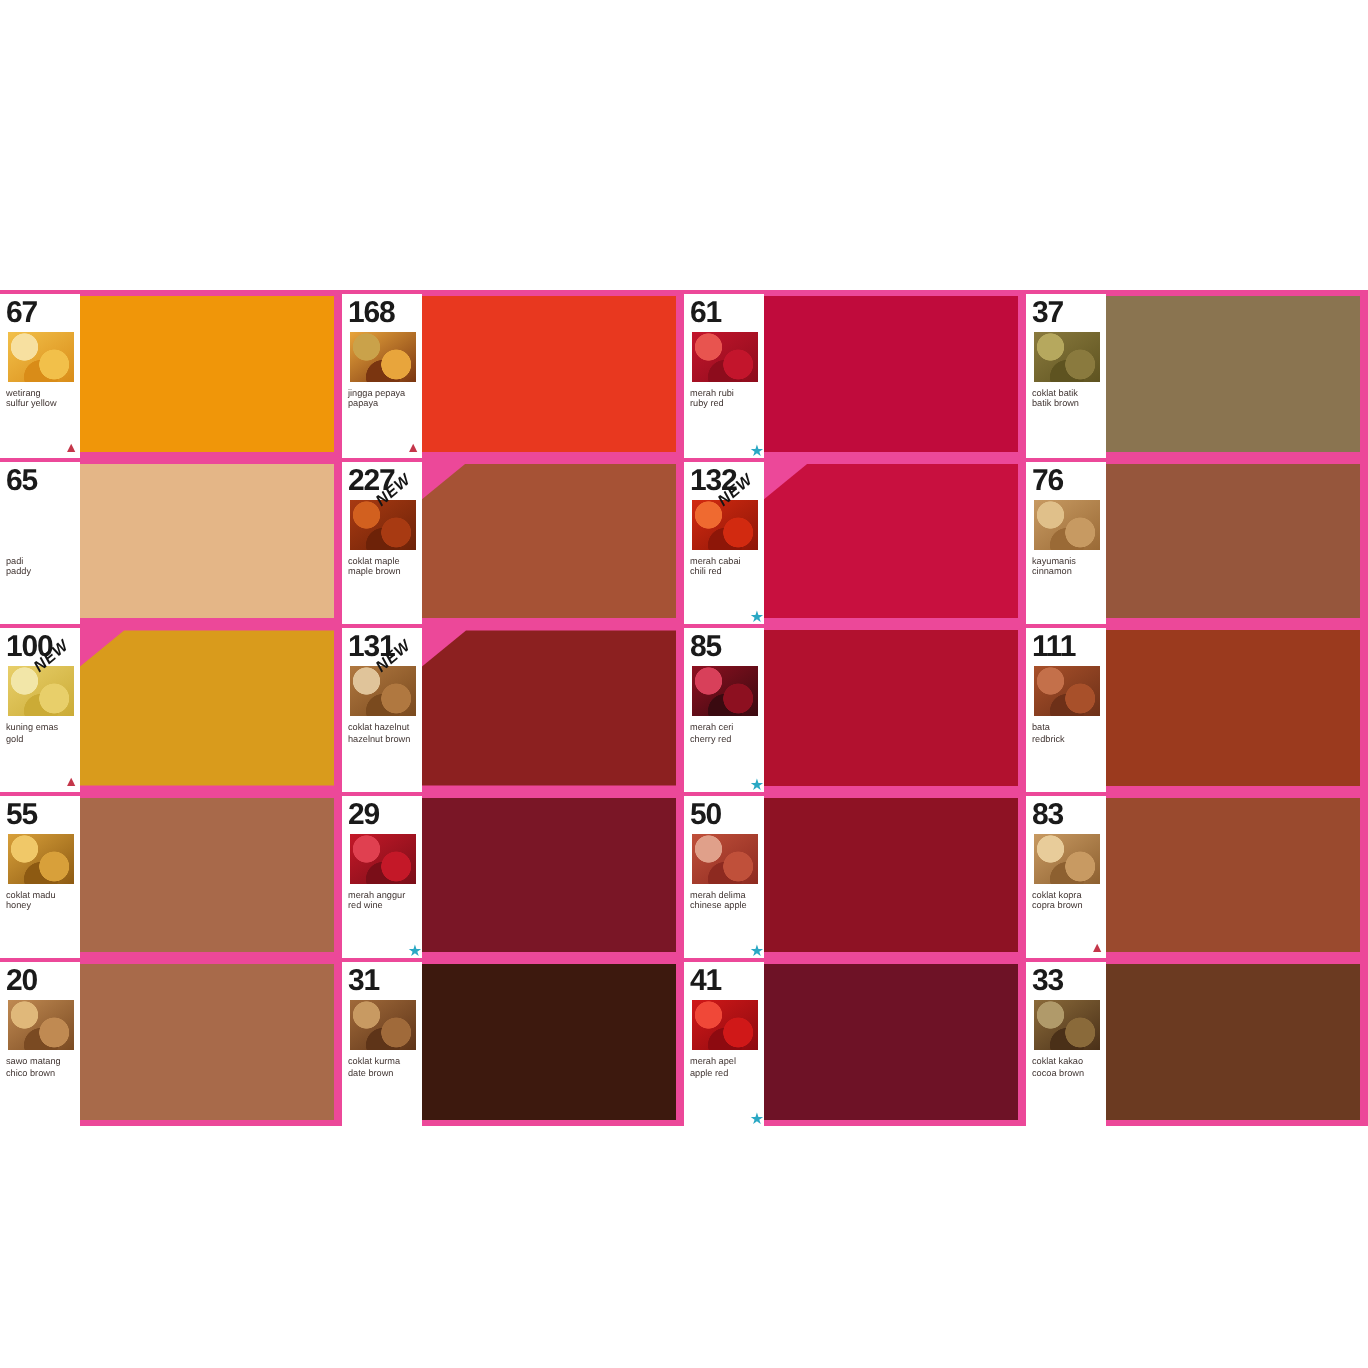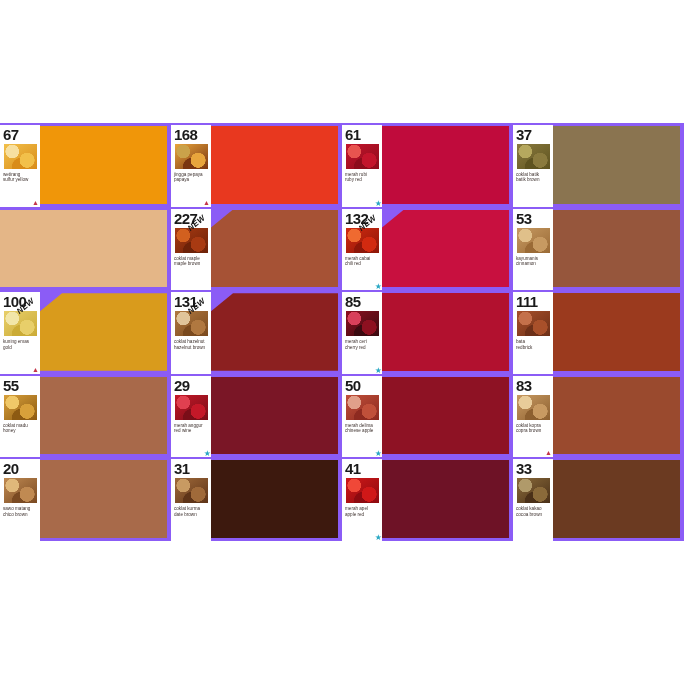--- a/index.html
+++ b/index.html
@@ -7,23 +7,23 @@
     width:684px;height:684px;
     background:#ffffff;
     font-family:"Liberation Sans", sans-serif;
     overflow:hidden;
   }
   #page{position:relative;width:684px;height:684px;background:#ffffff;}
 
   
   #sheet{
     position:absolute;
-    left:0;top:123px;
+    left:0;top:145px;
     width:684px;height:418px;
-    background:#8b5cf6;
+    background:#ec4899;
   }
 
   .grid{
     position:absolute;
     left:0;top:0;
     width:684px;height:418px;
     display:grid;
     grid-template-columns:repeat(4,171px);
     grid-template-rows:repeat(5,83.6px);
   }
@@ -166,20 +166,28 @@
             <div class="names">
               <div class="local">coklat batik</div>
               <div class="eng">batik brown</div>
             </div>
           </div>
           <div class="swatch">
             <div class="fill" style="background: rgb(138, 116, 80);"></div>
           </div>
         </div>
         <div class="cell">
+          <div class="info">
+            <div class="code">65</div>
+            <div class="thumb"></div>
+            <div class="names">
+              <div class="local">padi</div>
+              <div class="eng">paddy</div>
+            </div>
+          </div>
           <div class="swatch">
             <div class="fill" style="background: rgb(228, 182, 135);"></div>
           </div>
         </div>
         <div class="cell">
           <div class="info">
             <div class="code">227</div>
             <div class="thumb" style="background: radial-gradient(circle at 25% 30%, rgb(210, 96, 31) 0px, rgb(210, 96, 31) 22%, transparent 23%), radial-gradient(circle at 70% 65%, rgb(168, 58, 18) 0px, rgb(168, 58, 18) 26%, transparent 27%), radial-gradient(circle at 50% 90%, rgb(109, 34, 8) 0px, rgb(109, 34, 8) 30%, transparent 31%), linear-gradient(145deg, rgb(168, 58, 18), rgb(109, 34, 8));"></div>
             <div class="names">
               <div class="local">coklat maple</div>
@@ -201,21 +209,21 @@
             </div>
             <span class="marker star" style="color: rgb(42, 168, 196);">★</span>
           </div>
           <div class="swatch newcut">
             <div class="fill" style="background: rgb(200, 16, 63);"></div>
             <div class="newtag">NEW</div>
           </div>
         </div>
         <div class="cell">
           <div class="info">
-            <div class="code">53</div>
+            <div class="code">76</div>
             <div class="thumb" style="background: radial-gradient(circle at 25% 30%, rgb(224, 192, 138) 0px, rgb(224, 192, 138) 22%, transparent 23%), radial-gradient(circle at 70% 65%, rgb(199, 154, 98) 0px, rgb(199, 154, 98) 26%, transparent 27%), radial-gradient(circle at 50% 90%, rgb(154, 106, 54) 0px, rgb(154, 106, 54) 30%, transparent 31%), linear-gradient(145deg, rgb(199, 154, 98), rgb(154, 106, 54));"></div>
             <div class="names">
               <div class="local">kayumanis</div>
               <div class="eng">cinnamon</div>
             </div>
           </div>
           <div class="swatch">
             <div class="fill" style="background: rgb(150, 86, 60);"></div>
           </div>
         </div>

